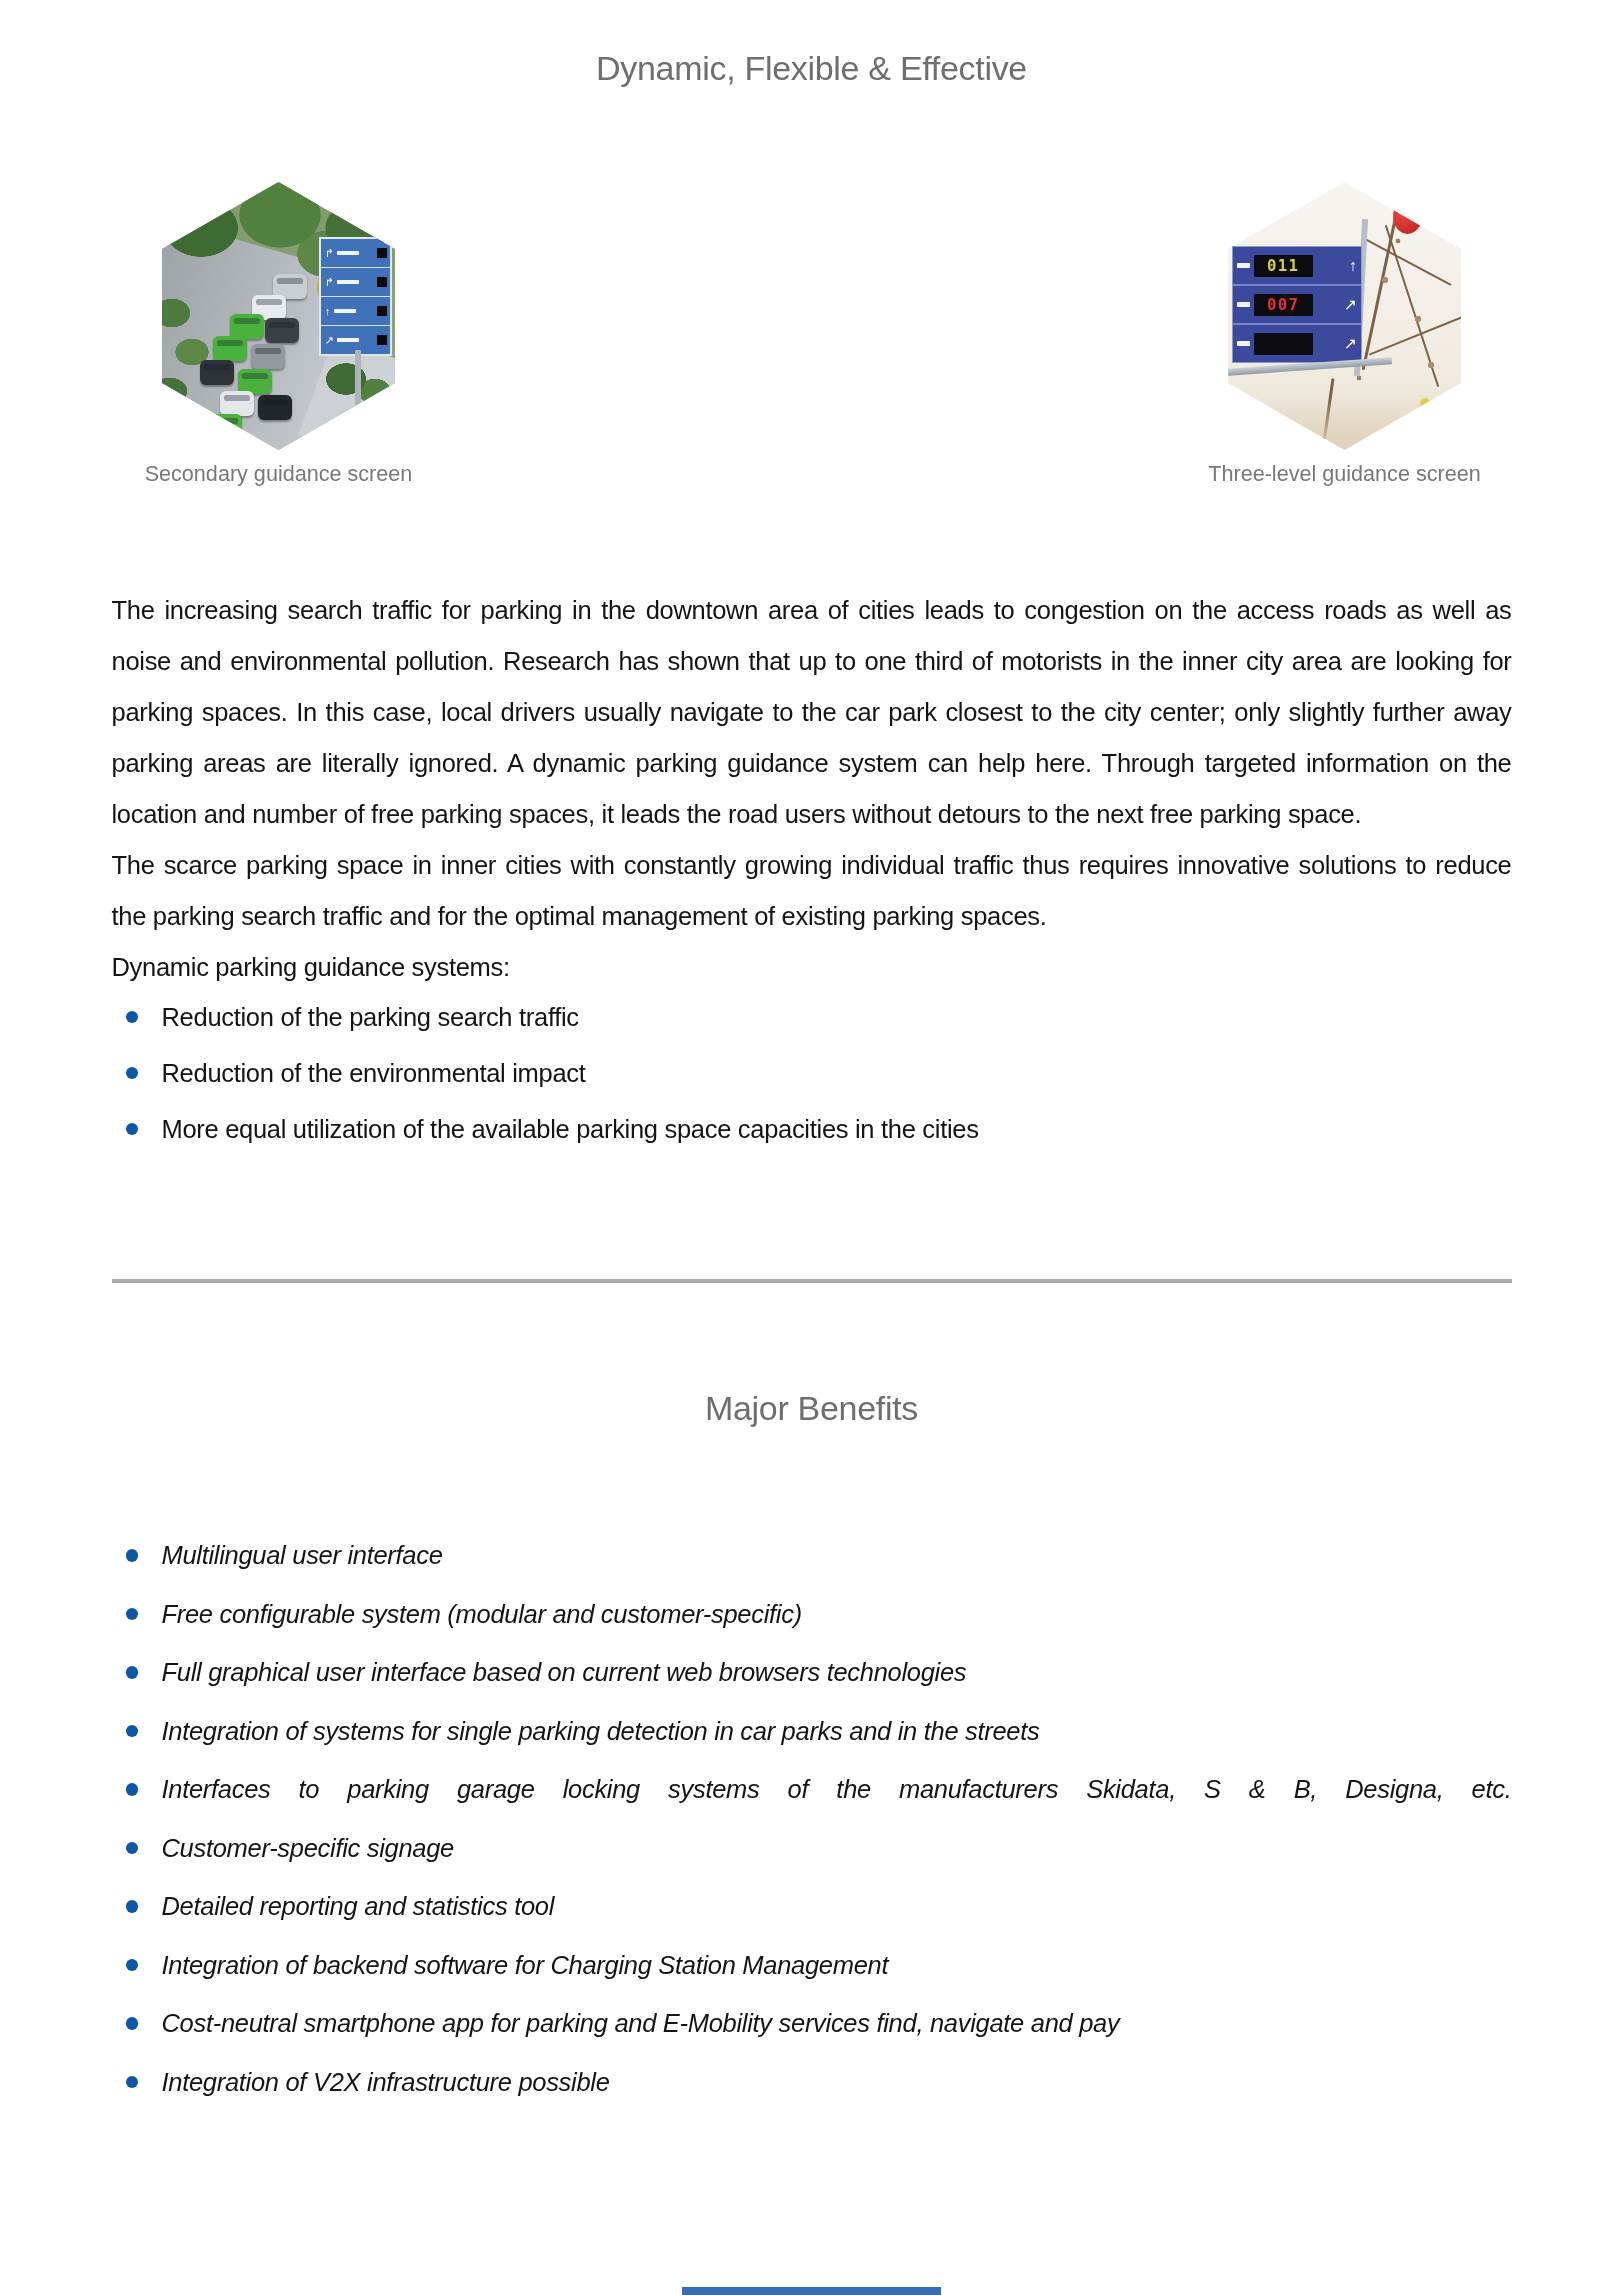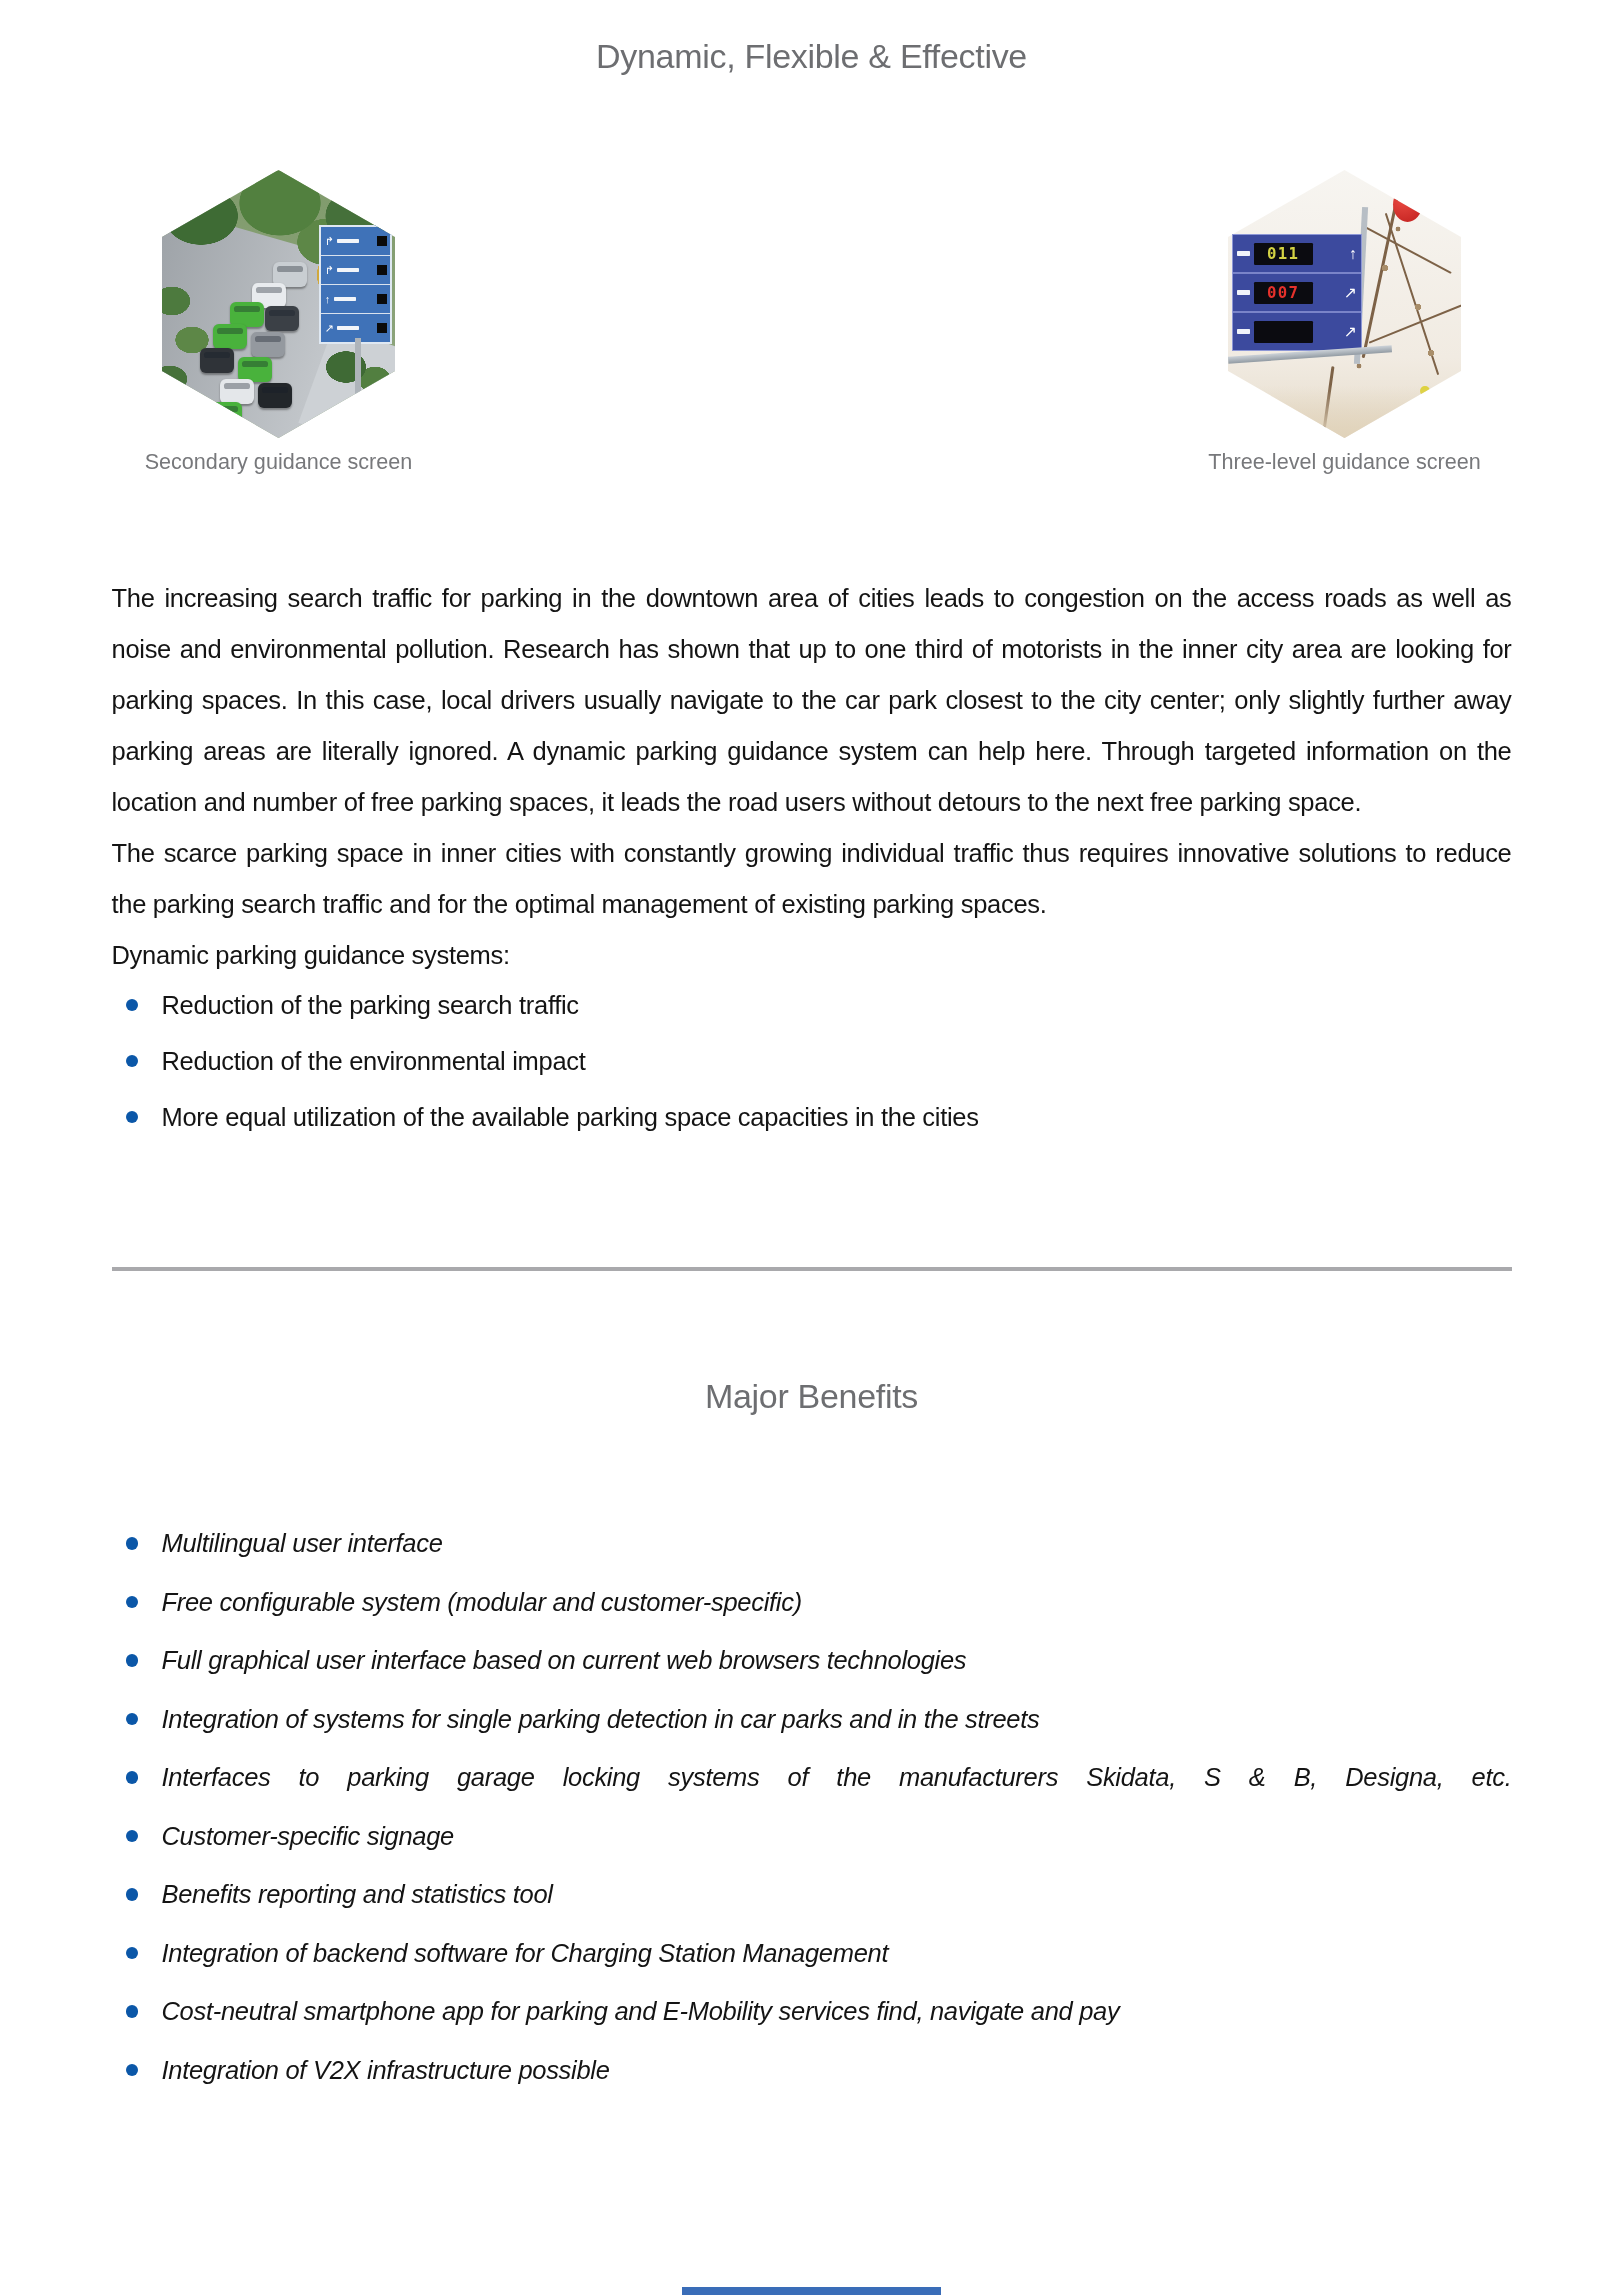--- a/index.html
+++ b/index.html
@@ -1,21 +1,21 @@
 <!DOCTYPE html>
 <html style="font-size:10.5px"><head>
 <meta charset="utf-8">
 <style>
   html,body{margin:0;padding:0;background:#ffffff;}
   .page{position:relative;width:1623px;height:2295px;background:#fff;overflow:hidden;
         font-family:"Liberation Sans",sans-serif;color:#141414;}
   .content{width:1400px;margin:0 auto;}
 
   
-  .page-title{margin-top:36px;text-align:center;font-size:34px;line-height:41px;
+  .page-title{margin-top:48px;text-align:center;font-size:34px;line-height:41px;
               font-weight:400;color:#6d6e71;letter-spacing:-0.3px;}
   .benefits-heading{margin-top:105px;text-align:center;font-size:34px;line-height:41px;
               font-weight:400;color:#6d6e71;letter-spacing:-0.3px;}
 
   
   .hex-row{margin-top:93px;display:flex;justify-content:space-between;}
   .hex-col{width:334px;}
   .hex{position:relative;width:233px;height:268px;margin:0 auto;overflow:hidden;
        clip-path:polygon(50% 0%,100% 25%,100% 75%,50% 100%,0% 75%,0% 25%);}
   .hex *{position:absolute;}
@@ -236,21 +236,21 @@
 
     <div class="benefits-heading">Major Benefits</div>
 
     <ul class="dots benefits">
       <li><span class="dot"></span><span>Multilingual user interface</span></li>
       <li><span class="dot"></span><span>Free configurable system (modular and customer-specific)</span></li>
       <li><span class="dot"></span><span>Full graphical user interface based on current web browsers technologies</span></li>
       <li><span class="dot"></span><span>Integration of systems for single parking detection in car parks and in the streets</span></li>
       <li class="justify"><span class="dot"></span><span>Interfaces to parking garage locking systems of the manufacturers Skidata, S &amp; B, Designa, etc.</span></li>
       <li><span class="dot"></span><span>Customer-specific signage</span></li>
-      <li><span class="dot"></span><span>Benefits reporting and statistics tool</span></li>
+      <li><span class="dot"></span><span>Detailed reporting and statistics tool</span></li>
       <li><span class="dot"></span><span>Integration of backend software for Charging Station Management</span></li>
       <li><span class="dot"></span><span>Cost-neutral smartphone app for parking and E-Mobility services find, navigate and pay</span></li>
       <li><span class="dot"></span><span>Integration of V2X infrastructure possible</span></li>
     </ul>
 
   </div>
 
   <div class="footer-bar"></div>
 </div>
 

